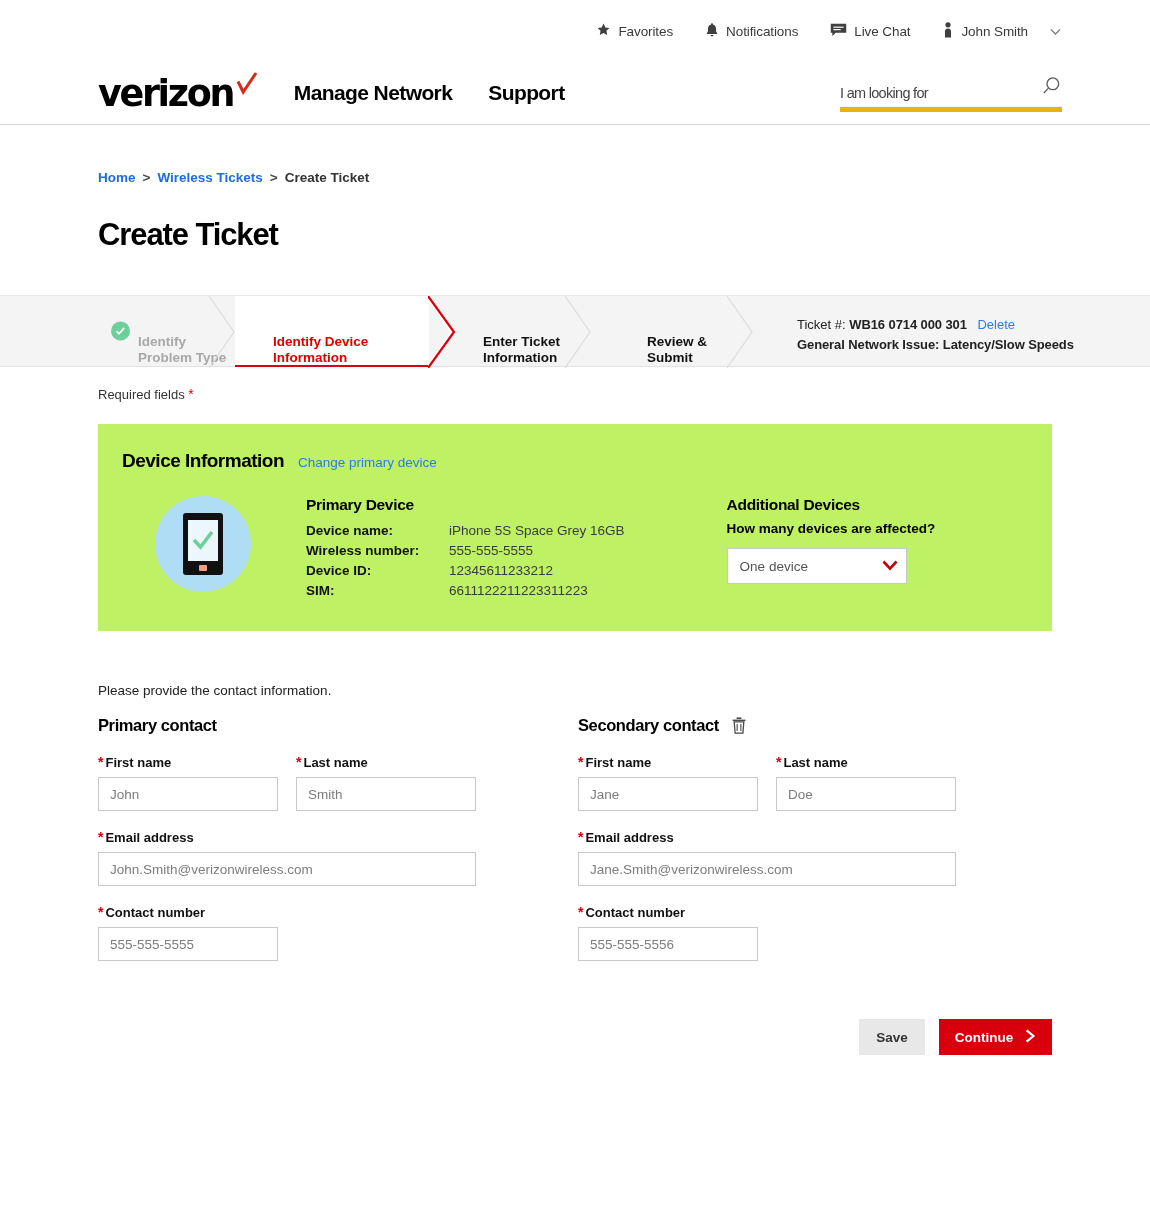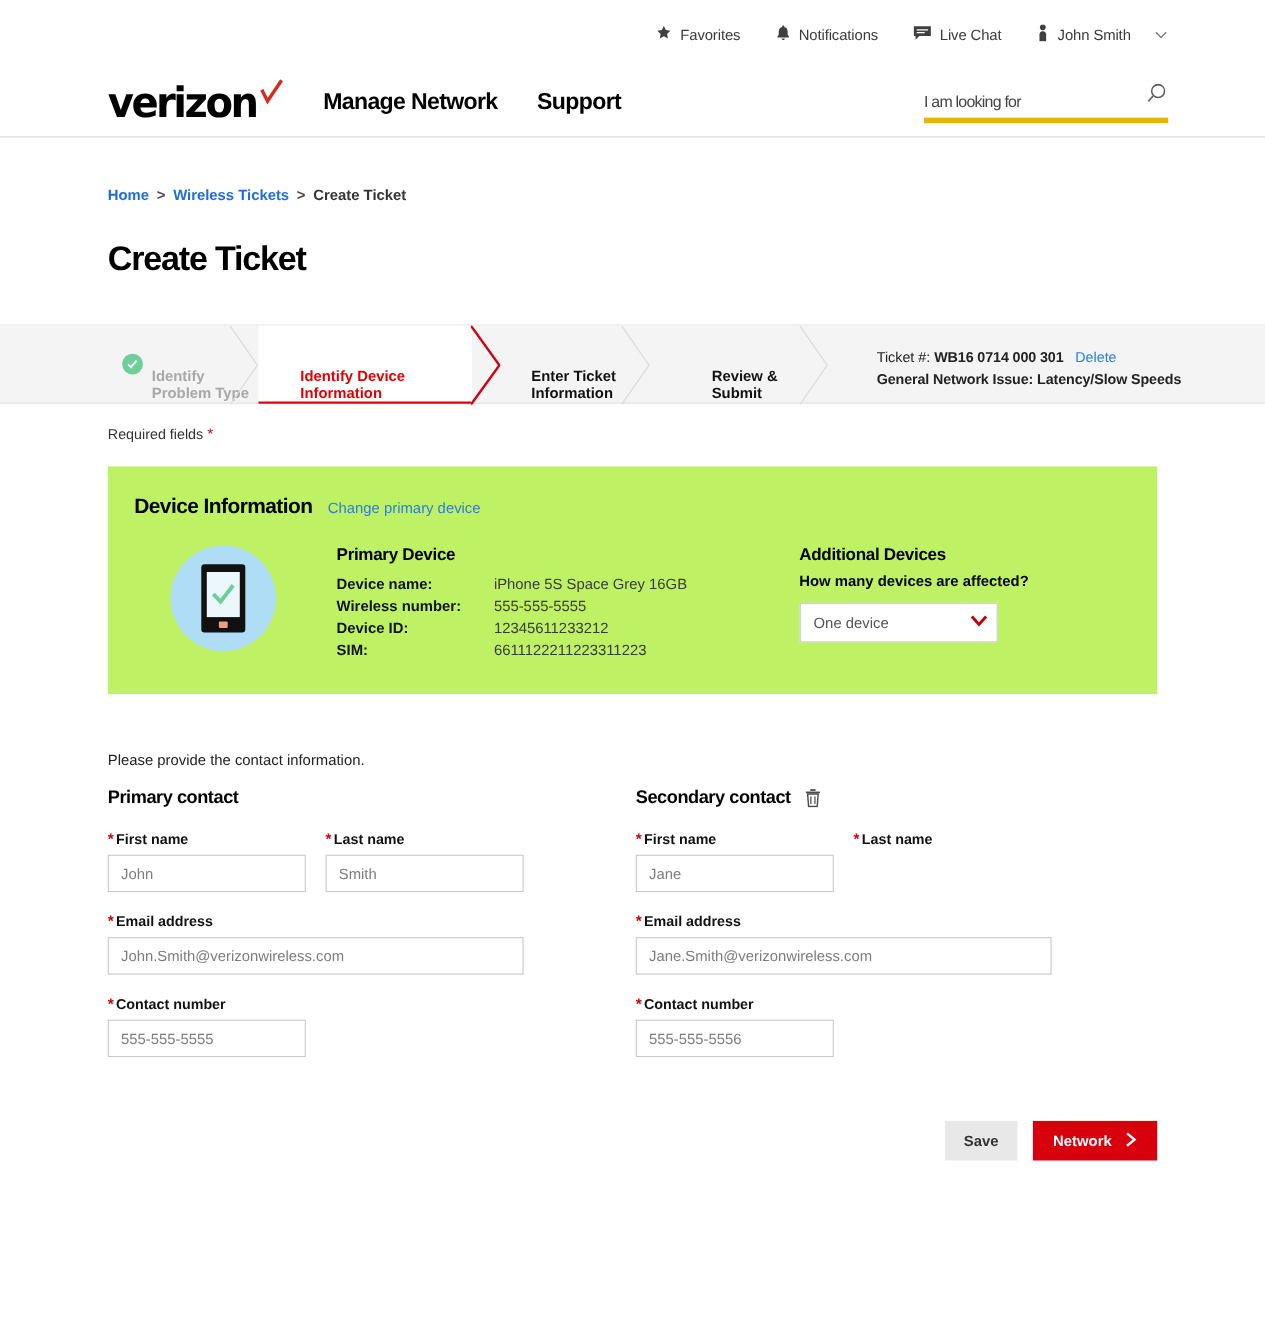--- a/index.html
+++ b/index.html
@@ -636,20 +636,21 @@
           <div class="field-label">
             <span class="req-star">*</span><span>First name</span>
           </div>
           <input class="txt w-name" type="text" placeholder="Jane" style="">
         </div>
         <div class="w-gap"></div>
         <div class="field">
           <div class="field-label">
             <span class="req-star">*</span><span>Last name</span>
           </div>
+          <input class="txt w-name" type="text" placeholder="Doe" style="">
         </div>
       </div>
 
       <div class="field">
         <div class="field-label">
           <span class="req-star">*</span><span>Email address</span>
         </div>
         <input class="txt w-email" type="text" placeholder="Jane.Smith@verizonwireless.com" style="">
       </div>
 
@@ -658,21 +659,21 @@
           <span class="req-star">*</span><span>Contact number</span>
         </div>
         <input class="txt w-phone" type="text" placeholder="555-555-5556" style="">
       </div>
     </div>
   </div>
 
   <div class="actions">
     <button class="btn-save">Save</button>
     <button class="btn-continue">
-      <span>Network</span>
+      <span>Continue</span>
       <span>
         <svg width="11" height="14" viewBox="0 0 11 14">
             <path d="M1.6 1.4 L8.4 7 L1.6 12.6" stroke="#ffffff" stroke-width="2.2" fill="none"></path>
           </svg>
       </span>
     </button>
   </div>
 </div>
 
 </body></html>

